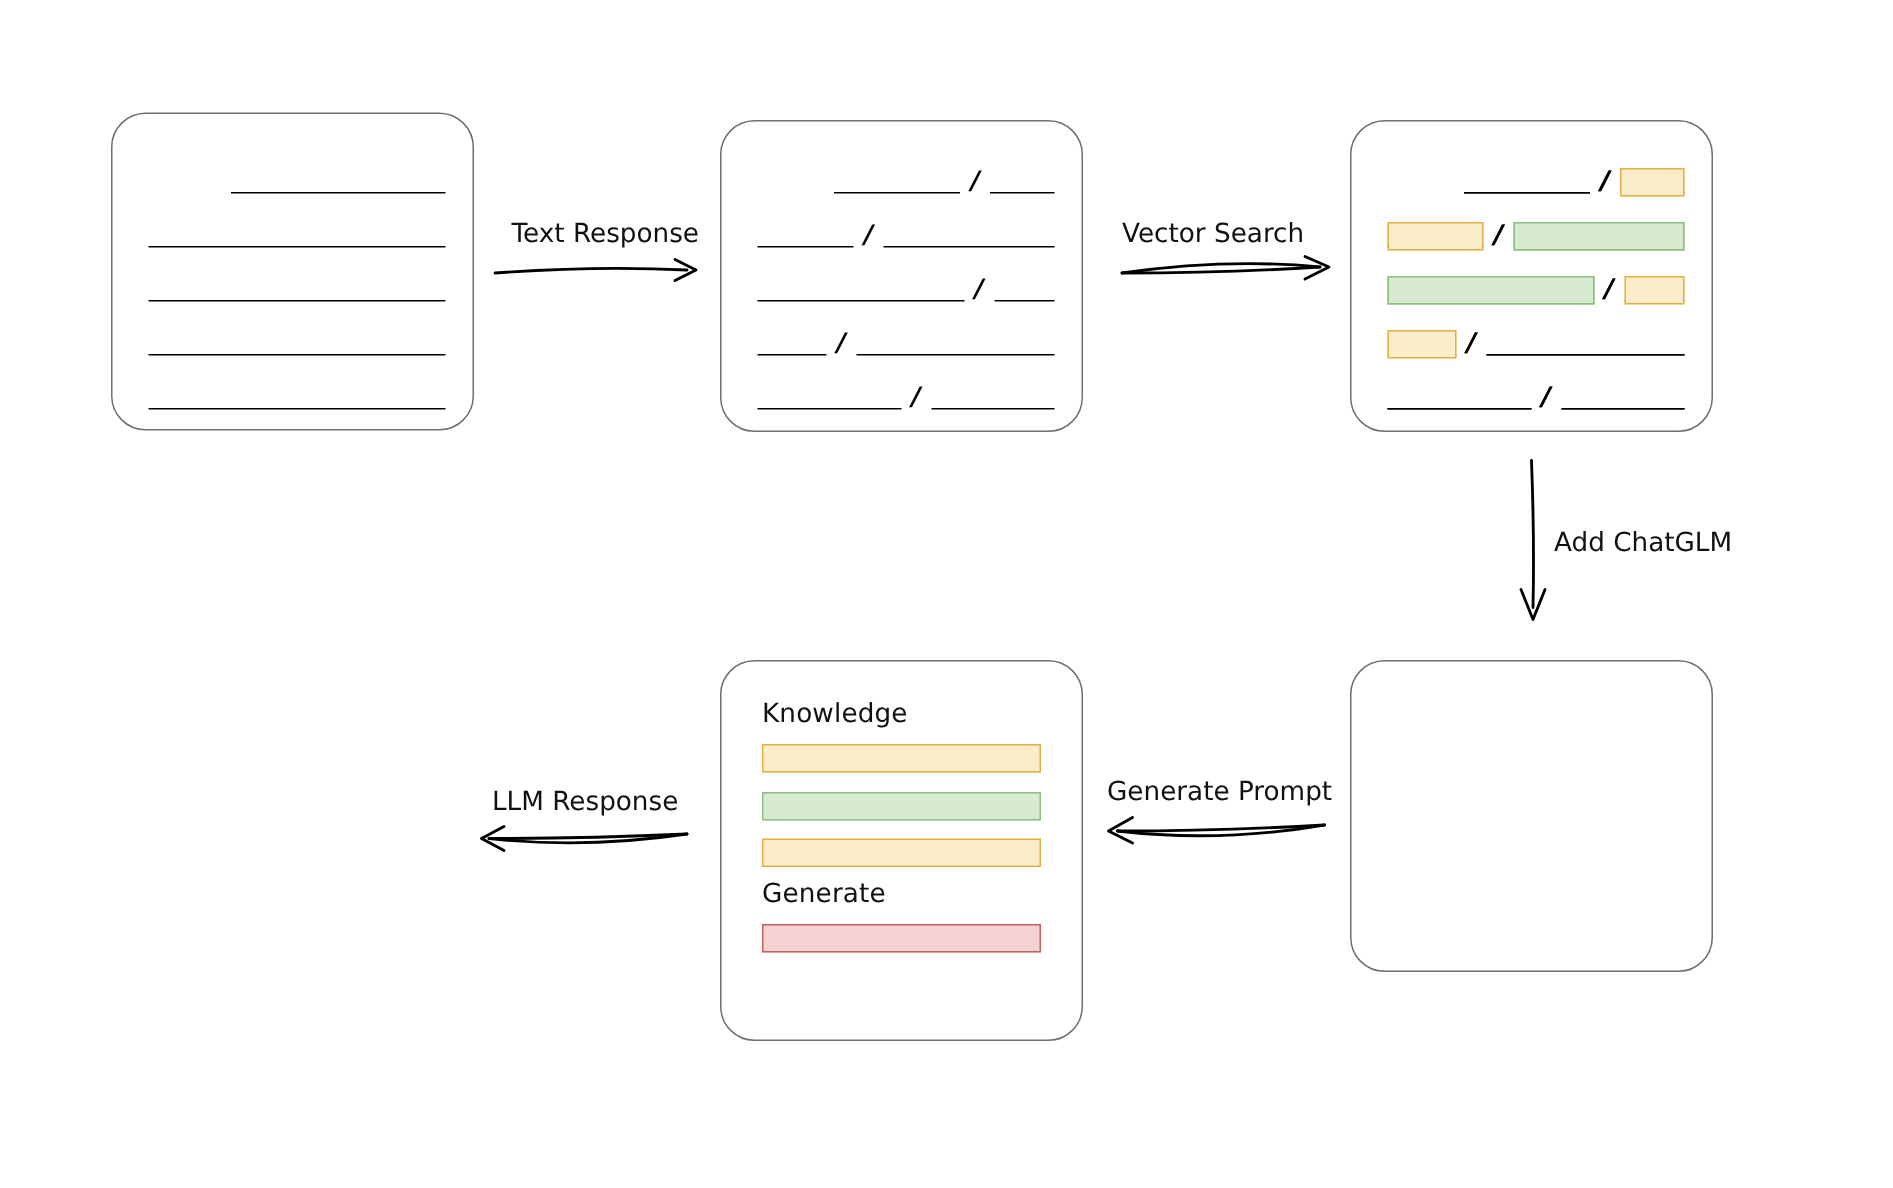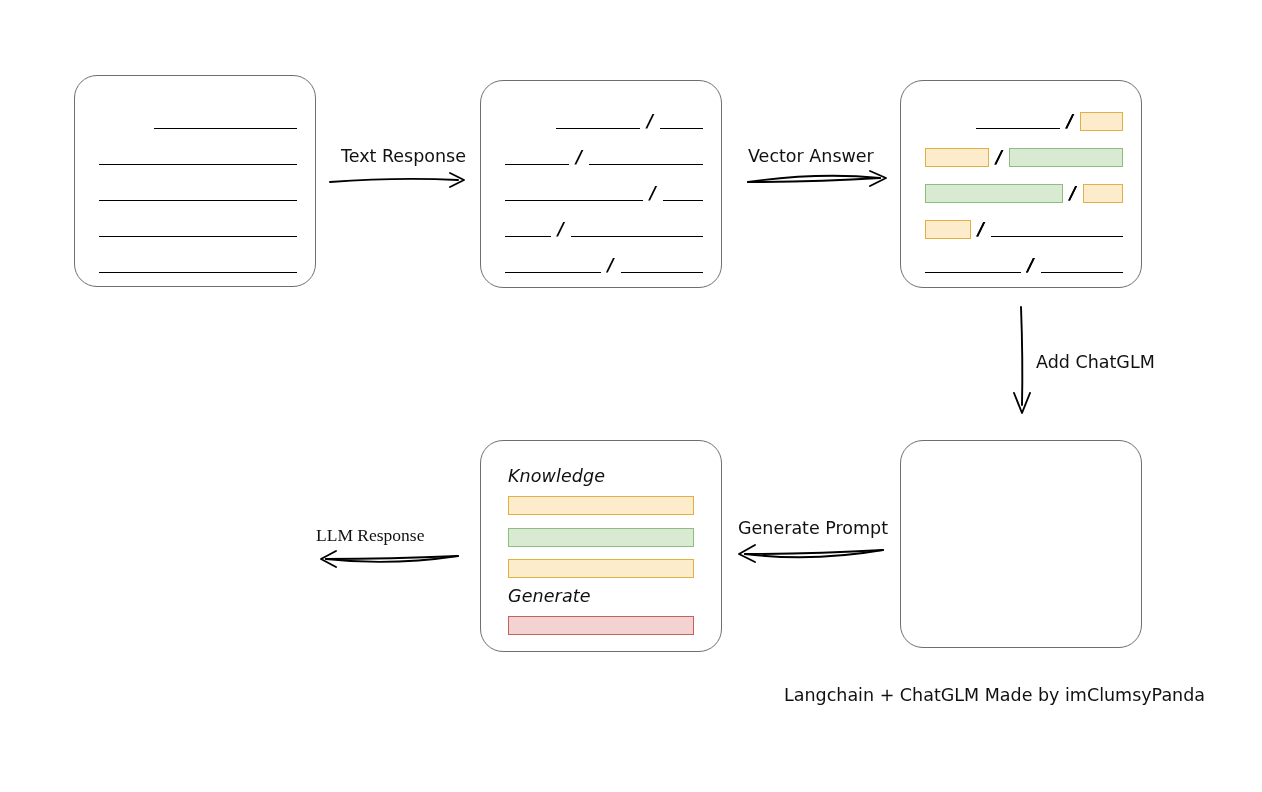--- a/index.html
+++ b/index.html
@@ -168,21 +168,21 @@
           <div class="seg line" style="width: 144px;"></div>
         </div>
         <div class="row" style="top: 176px; left: 24px; right: 18px;">
           <div class="seg line" style="width: 100px;"></div>
           <span class="slash"> / </span>
           <div class="seg line" style="width: 86px;"></div>
         </div>
       </div>
   </div>
 
-  <div class="edge-label" style="left:748px; top:146px;">Vector Answer</div>
+  <div class="edge-label" style="left:748px; top:146px;">Vector Search</div>
   <svg class="edge" style="left:746px; top:168px;" width="145" height="24">
     <path d="M2,14 Q72,4 134,10" stroke-width="1.9" stroke-linecap="round"></path>
     <path d="M2,14 Q72,14 134,10" stroke-width="1.9" stroke-linecap="round"></path>
     <path d="M124,3 L140,10 L124,18" stroke-width="1.9" stroke-linejoin="round" stroke-linecap="round"></path>
   </svg>
 
   <div class="node" id="node-matched-chunks" style="left:900px; top:80px; width:242px; height:208px;">
     <div class="node-inner">
         <div class="row" style="top: 32px; left: 24px; right: 18px;">
           <div class="seg gap" style="width: 60px;"></div>
@@ -213,28 +213,28 @@
       </div>
   </div>
 
   <div class="edge-label" style="left:1036px; top:352px;">Add ChatGLM</div>
   <svg class="edge" style="left:1010px; top:305px;" width="26" height="112">
     <path d="M11,2 Q13,55 12,100" stroke-width="1.9" stroke-linecap="round"></path>
     <path d="M4,88 L12,108 L20,88" stroke-width="1.9" stroke-linejoin="round" stroke-linecap="round"></path>
   </svg>
 
 
-  <div class="edge-label" style="left:316px; top:525px;font-family:Liberation Serif, serif;">LLM Response</div>
+  <div class="edge-label" style="left:328px; top:525px;">LLM Response</div>
   <svg class="edge" style="left:318px; top:548px;" width="145" height="22">
     <path d="M140,8 Q72,18 8,11" stroke-width="1.9" stroke-linecap="round"></path>
     <path d="M140,8 Q72,11 8,11" stroke-width="1.9" stroke-linecap="round"></path>
     <path d="M18,3 L3,11 L18,19" stroke-width="1.9" stroke-linejoin="round" stroke-linecap="round"></path>
   </svg>
 
-  <div class="node" id="node-prompt" style="left:480px; top:440px; width:242px; height:212px;font-style:italic;">
+  <div class="node" id="node-prompt" style="left:480px; top:440px; width:242px; height:254px;">
     <div class="card-label" style="left:27px; top:25px;">Knowledge</div>
     <div class="bar" style="left:27px; top:55px; width:186px;"></div>
     <div class="bar green" style="left:27px; top:87px; width:186px;"></div>
     <div class="bar" style="left:27px; top:118px; width:186px;"></div>
     <div class="card-label" style="left:27px; top:145px;">Generate</div>
     <div class="bar red" style="left:27px; top:175px; width:186px;"></div>
   </div>
 
   <div class="edge-label" style="left:738px; top:518px;">Generate Prompt</div>
   <svg class="edge" style="left:735px; top:542px;" width="152" height="22">
@@ -267,15 +267,14 @@
           <div class="seg line" style="width: 144px;"></div>
         </div>
         <div class="row" style="top: -184px; left: 24px; right: 18px;">
           <div class="seg line" style="width: 100px;"></div>
           <span class="slash"> / </span>
           <div class="seg line" style="width: 86px;"></div>
         </div>
       </div>
   </div>
 
-  <div class="footer" style="left:784px; top:685px;">Langchain + ChatGLM Made by imClumsyPanda</div>
 
 </div>
 
 </body></html>

